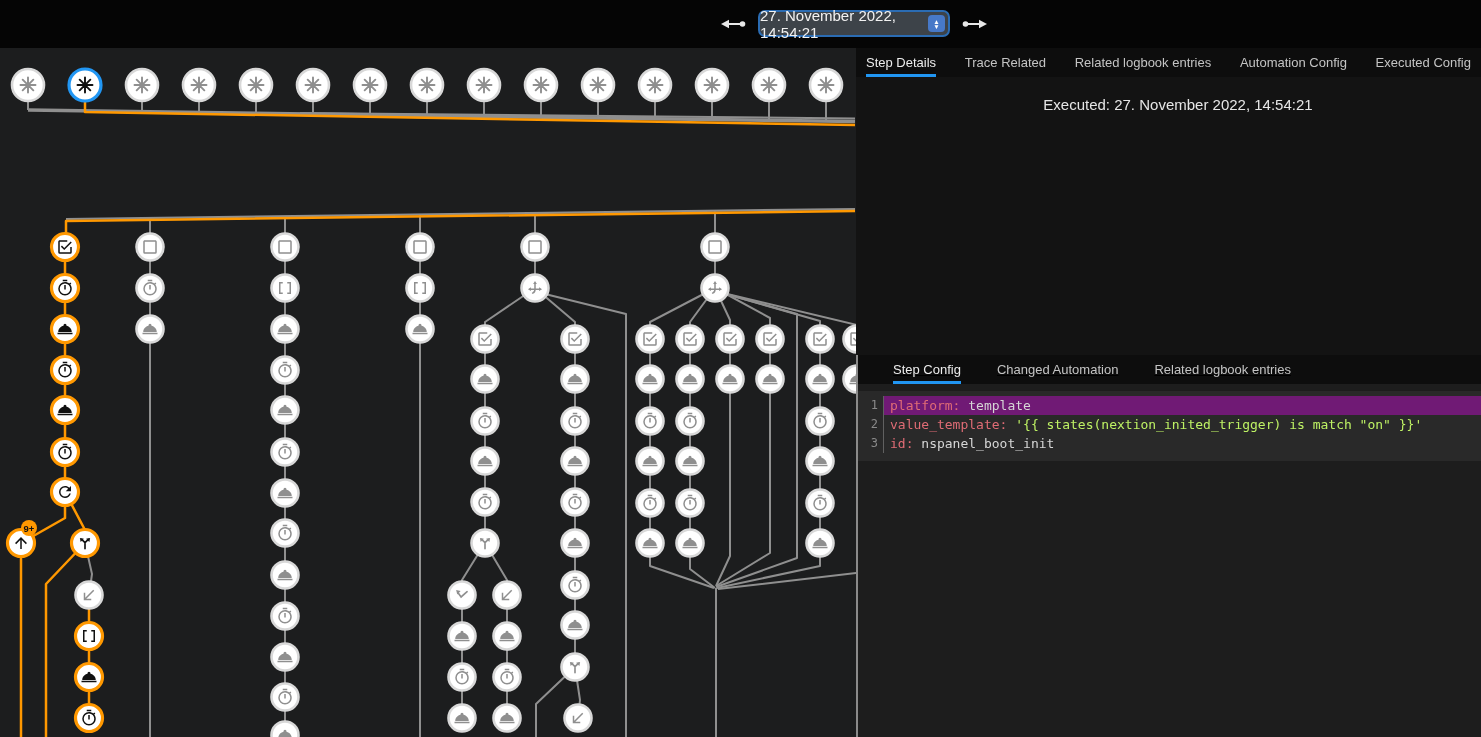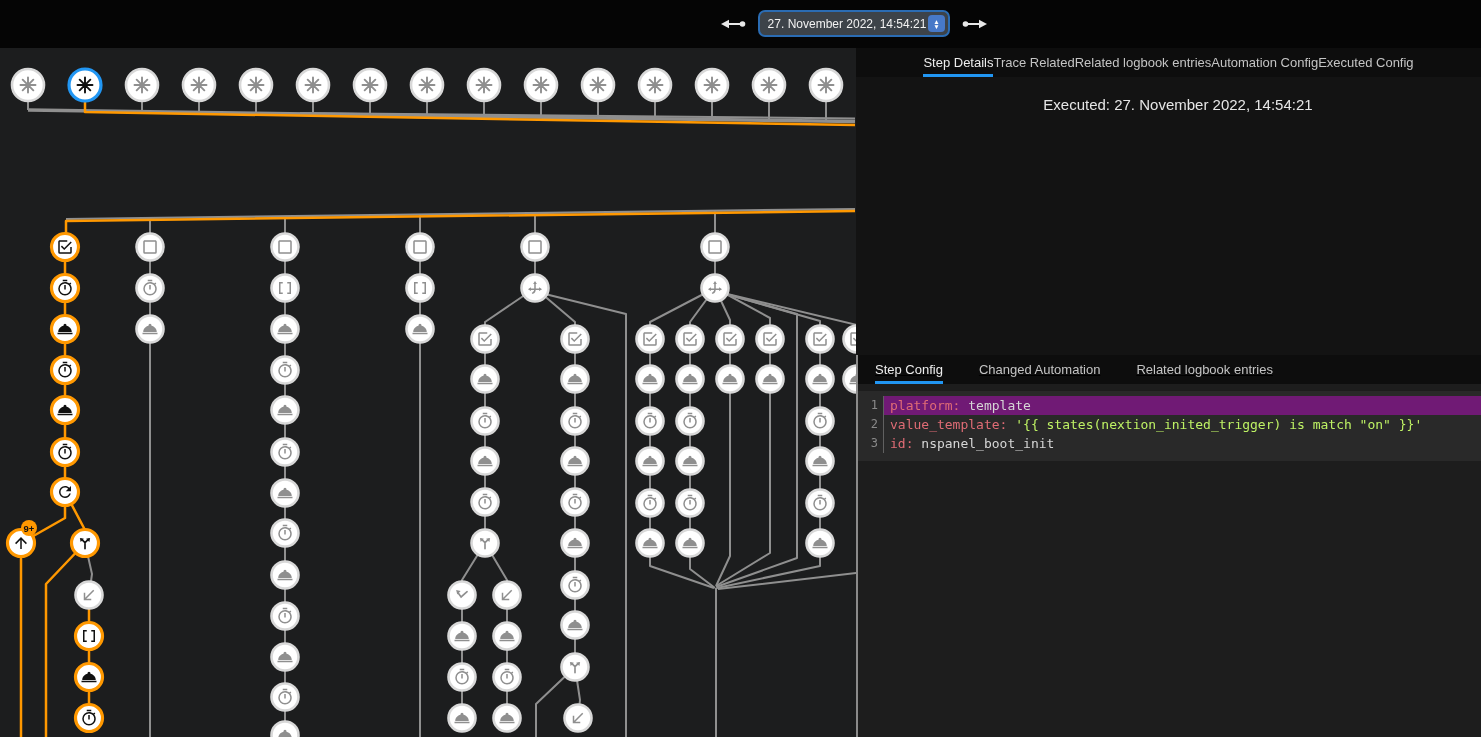--- a/index.html
+++ b/index.html
@@ -6,34 +6,34 @@
   body{width:1481px;height:737px;overflow:hidden;position:relative;
        font-family:"Liberation Sans",sans-serif;-webkit-font-smoothing:antialiased;}
 
   
   #topbar{position:absolute;left:0;top:0;width:1481px;height:48px;background:#050505;}
   #prev-run{position:absolute;left:720px;top:17px;cursor:pointer;}
   #next-run{position:absolute;left:962px;top:17px;cursor:pointer;}
   #run-select{position:absolute;left:758px;top:10px;width:192px;height:27px;box-sizing:border-box;
       background:#3d4349;border:2px solid #2b6cb3;border-radius:7px;display:flex;align-items:center;
       justify-content:center;cursor:pointer;}
-  #run-select .val{color:#f2f2f2;font-size:12px;padding-right:14px;}
+  #run-select .val{color:#f2f2f2;font-size:15px;padding-right:14px;}
   #run-select .stepper{position:absolute;right:3px;top:3px;width:17px;height:17px;border-radius:4px;
       background:#4779c8;display:flex;flex-direction:column;align-items:center;justify-content:center;}
   #run-select .stepper span{color:#fff;font-size:6.5px;line-height:5px;}
 
   
   #graph-pane{position:absolute;left:0;top:48px;width:856px;height:689px;background:#1c1d1e;overflow:hidden;}
   #rtop{position:absolute;left:856px;top:48px;width:625px;height:307px;background:#131313;}
   #rbot{position:absolute;left:856px;top:355px;width:625px;height:382px;background:#1d1d1d;
         border-left:2px solid #8a8a8a;box-sizing:border-box;}
 
   .tabbar{height:29px;background:#0d0d0d;display:flex;align-items:stretch;}
-  .tabbar.spread{justify-content:center;padding:0 10px;}
-  .tabbar.leftal{gap:36px;padding-left:17px;text-decoration:underline;}
+  .tabbar.spread{justify-content:space-between;padding:0 10px;}
+  .tabbar.leftal{gap:36px;padding-left:35px;text-decoration:underline;}
   .tab{display:flex;align-items:center;font-size:13px;color:#c4c4c4;box-sizing:border-box;
        border-bottom:3px solid transparent;padding-top:3px;cursor:pointer;white-space:nowrap;}
   .tab.active{color:#ededed;border-bottom-color:#2196f3;}
 
   #executed-line{margin:19px 0 0 19px;color:#e6e6e6;font-size:15px;text-align:center;}
 
   
   #code{margin-top:7px;background:#292929;font-family:"DejaVu Sans Mono",monospace;
         font-size:13px;line-height:19px;padding:5px 0 8px 0;}
   .cl{display:flex;}

